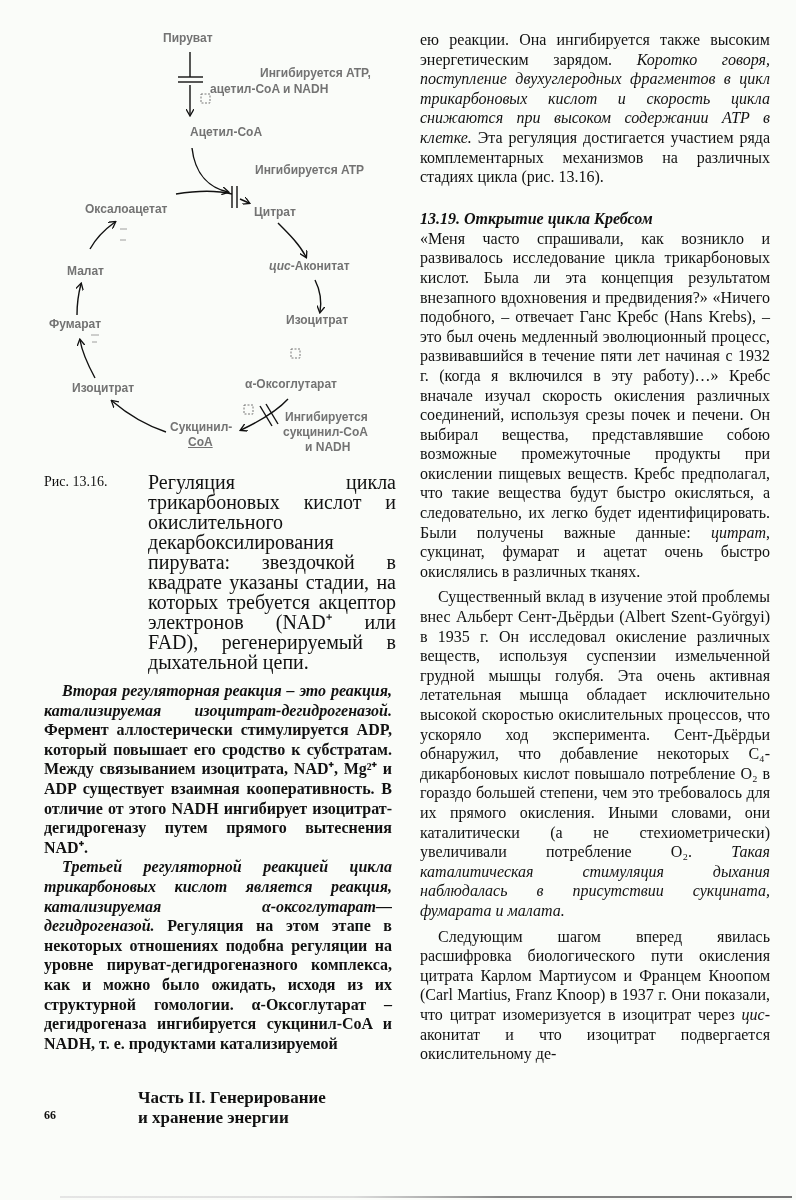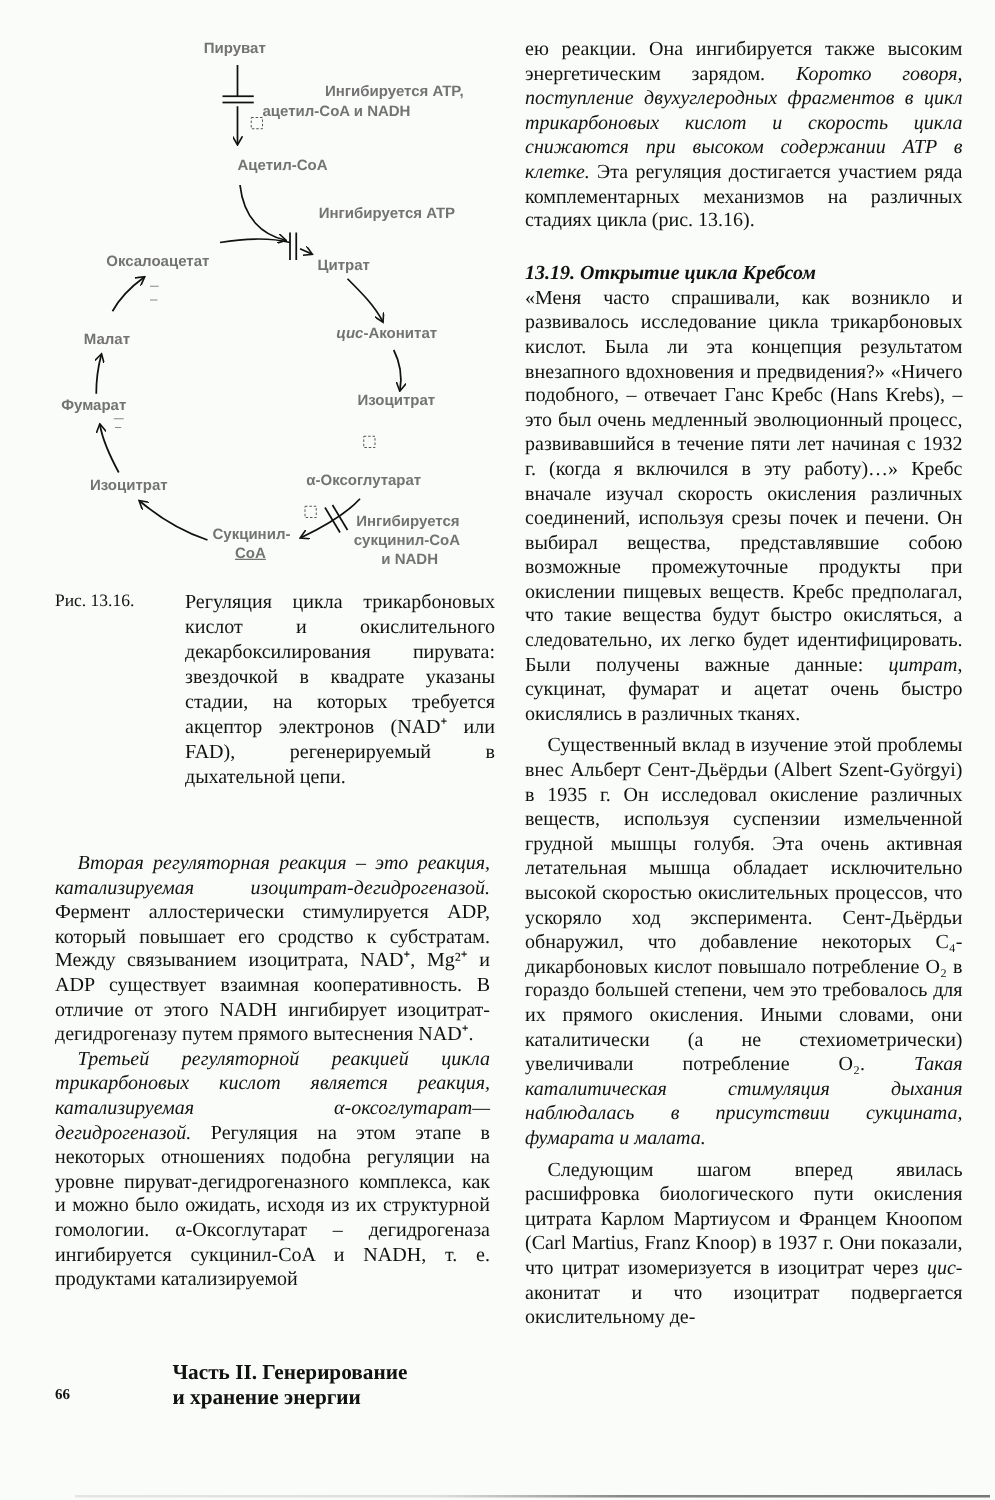--- a/index.html
+++ b/index.html
@@ -28,37 +28,37 @@
   .dl i { font-style: italic; }
 
   
   .caption { position: absolute; left: 44px; top: 472px; width: 350px; }
   .caption-label {
     position: absolute; left: 0; top: 0;
     font-weight: normal; font-size: 14px; line-height: 20px;
   }
   .caption-text {
     position: absolute; left: 104px; top: 0; width: 248px;
-    font-size: 16px; line-height: 20px;
+    font-size: 20px; line-height: 20px;
     text-align: justify;
   }
 
   
   .col {
     position: absolute;
     font-size: 16px;
     line-height: 19.6px;
     text-align: justify;
     hyphens: manual;
   }
   .col p { margin: 0; }
   .col p.indent { text-indent: 18px; }
   .col p.gap { margin-top: 6px; }
   .col i { font-style: italic; }
-  .col-left { left: 44px; top: 681px; width: 348px; }
+  .col-left { left: 44px; top: 681px; width: 348px; font-weight: bold; }
   .col-right { left: 420px; top: 30px; width: 350px; }
 
   .section-heading {
     font-weight: bold; font-size: 16px; line-height: 20px;
     margin: 22px 0 0 0;
     font-style: italic;
   }
 
   
   .footer-page {

